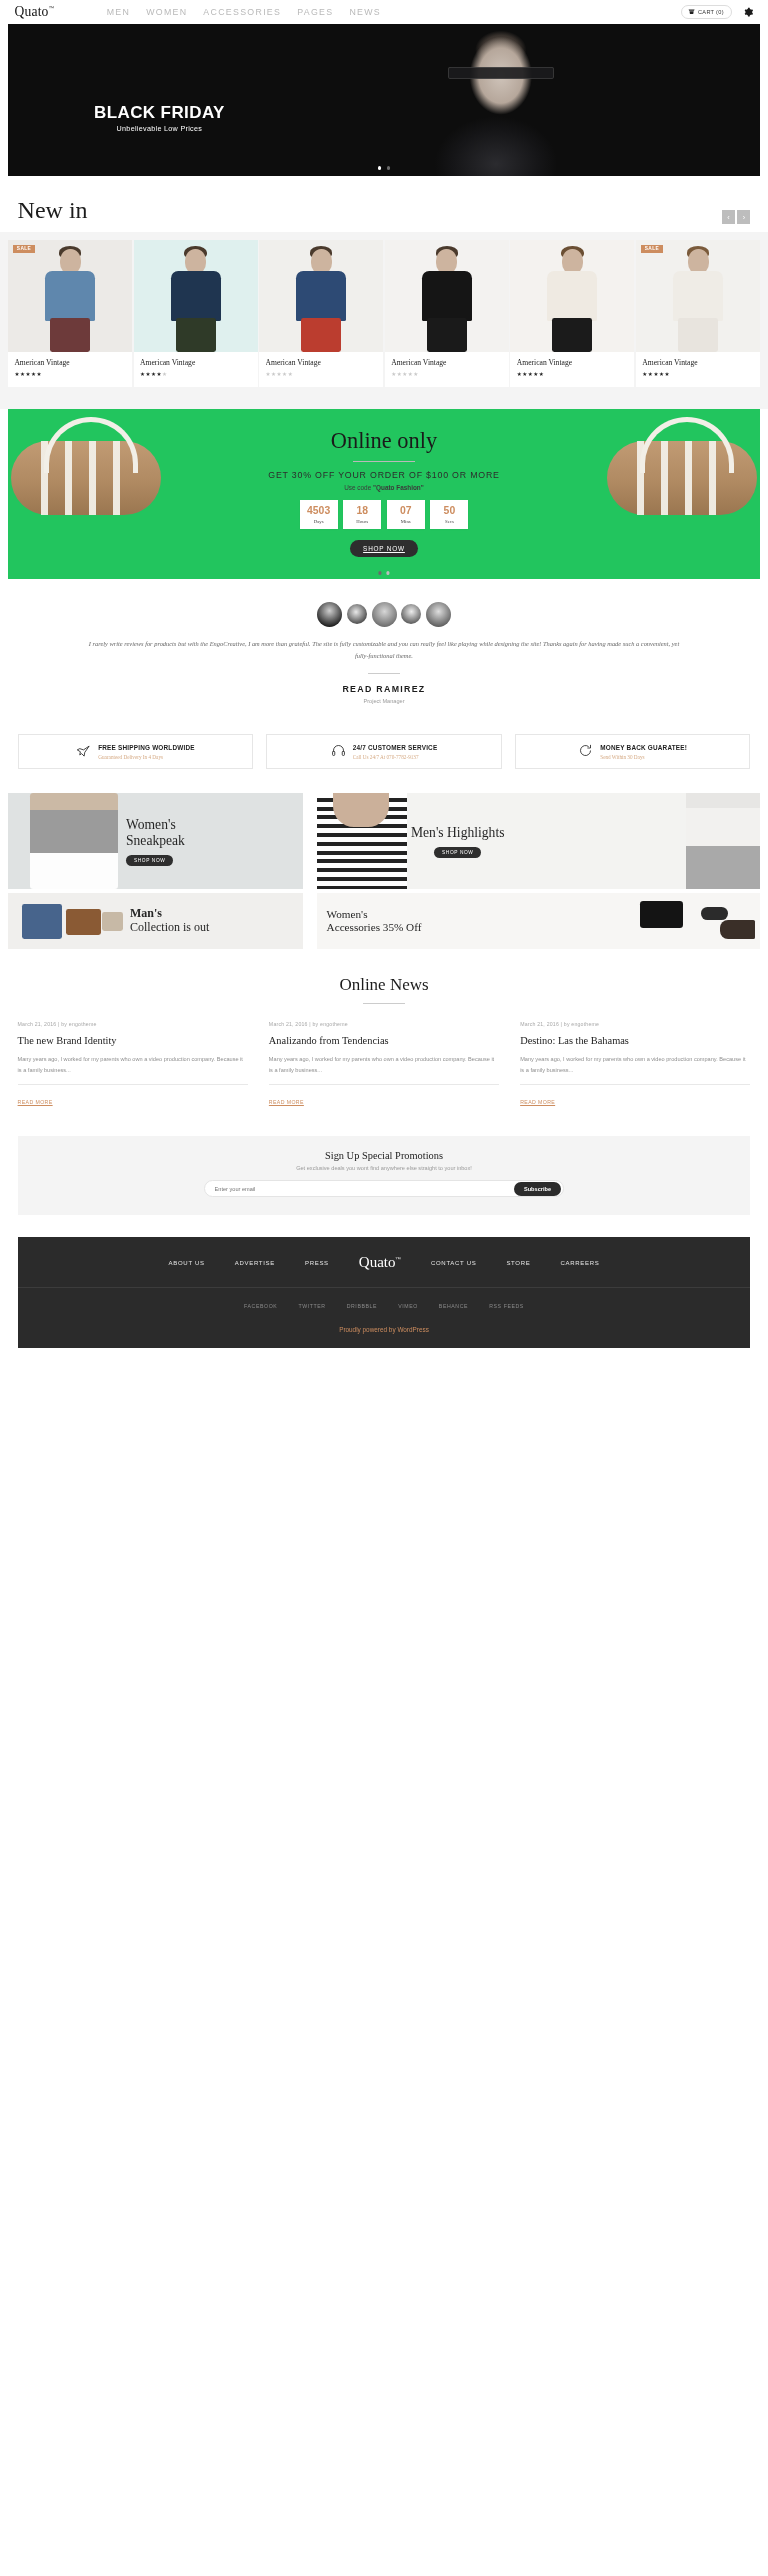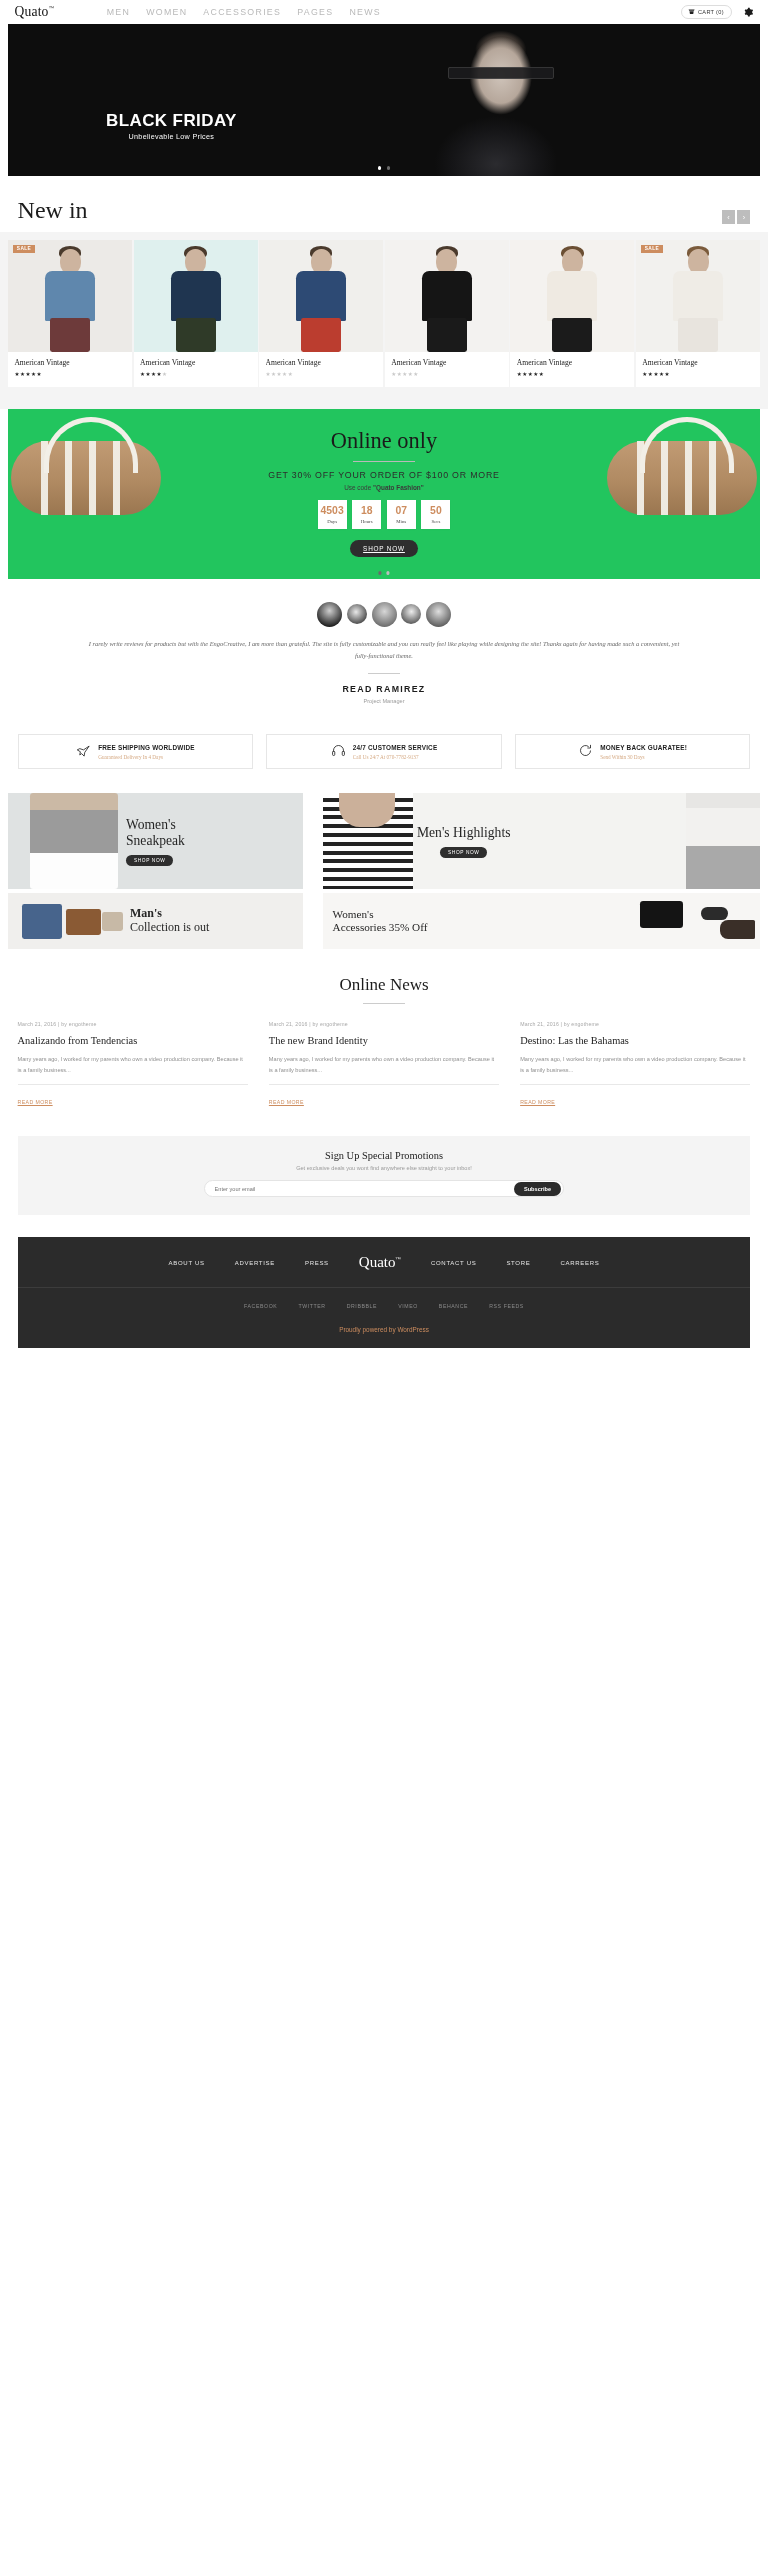--- a/index.html
+++ b/index.html
@@ -90,24 +90,23 @@
     left: 30%; top: 28%;
     width: 44%; height: 8%;
     background:#1b1b1d;
     border-radius: 2.4px;
     box-shadow: 0 0 0 0.8px #444 inset;
     opacity: .9;
   }
   .hero-text {
     position: absolute;
     left: 86px;
-    top: 88px;
+    top: 80px;
     color: #fff;
     z-index: 3;
-    margin-left: 12px;
   }
   .hero-title {
     font-size: 17px;
     font-weight: 700;
     letter-spacing: 0.4px;
     line-height: 1;
   }
   .hero-sub {
     font-size: 7.2px;
     font-weight: 400;
@@ -266,21 +265,21 @@
     font-size: 8.8px; letter-spacing: 0.8px; color: #2c2c2c;
   }
   .online-l2 {
     font-size: 6.4px; color: #3b3b3b; margin-top: 4px;
   }
   .online-l2 b { font-weight: 700; }
   .counter {
     display: flex; justify-content: center; gap: 5.6px; margin-top: 9.6px;
   }
   .cbox {
-    width: 29px; height: 29px; background: #fff;
+    width: 38px; height: 29px; background: #fff;
     display: flex; flex-direction: column; align-items: center; justify-content: center;
     box-shadow: 0 0.8px 1.6px rgba(0,0,0,.06);
   }
   .cnum { color: #cd8d5f; font-size: 10.4px; font-weight: 700; line-height: 1; }
   .clab { font-family: "Liberation Serif", serif; font-size: 4.8px; color: #444; margin-top: 2.4px; }
   .shopnow {
     display: inline-block;
     margin-top: 11.2px;
     background: #2e2e2e;
     color: #fff;
@@ -333,21 +332,21 @@
     border: 0.8px solid #e6e6e6;
     height: 35px;
     display: flex; align-items: center; justify-content: center; gap: 7.2px;
   }
   .svc svg { width: 15px; height: 15px; flex: 0 0 auto; }
   .svc .st { font-size: 6.4px; font-weight: 700; letter-spacing: 0.2px; color: #1c1c1c; }
   .svc .ss { font-family:"Liberation Serif", serif; font-size: 5.2px; color: #d5a983; margin-top: 2.4px; }
 
   
   .cats { margin-top: 24px; }
-  .cat-row { display: flex; gap: 20px; padding: 0 8px; }
+  .cat-row { display: flex; gap: 14px; padding: 0 8px; }
   .cat-row + .cat-row { margin-top: 3.2px; }
   .cat {
     position: relative; overflow: hidden; display:flex; align-items:center;
   }
   .cat .ctext {
     position: relative; z-index: 4;
   }
   .cat h3 {
     font-family: "Liberation Serif", serif;
     font-weight: 400;
@@ -750,29 +749,29 @@
     </div>
   </div>
 
   <div class="news">
     <div class="news-title">Online News</div>
     <div class="news-rule"></div>
     <div class="news-grid">
 
       <div class="post">
         <div class="pmeta">March 21, 2016 | by engotheme</div>
-        <h4>Analizando from Tendencias</h4>
+        <h4>The new Brand Identity</h4>
         <p>Many years ago, I worked for my parents who own a video production company. Because it is a family business...</p>
         <hr>
         <a class="readmore" href="#">READ MORE</a>
       </div>
 
       <div class="post">
         <div class="pmeta">March 21, 2016 | by engotheme</div>
-        <h4>The new Brand Identity</h4>
+        <h4>Analizando from Tendencias</h4>
         <p>Many years ago, I worked for my parents who own a video production company. Because it is a family business...</p>
         <hr>
         <a class="readmore" href="#">READ MORE</a>
       </div>
 
       <div class="post">
         <div class="pmeta">March 21, 2016 | by engotheme</div>
         <h4>Destino: Las the Bahamas</h4>
         <p>Many years ago, I worked for my parents who own a video production company. Because it is a family business...</p>
         <hr>

